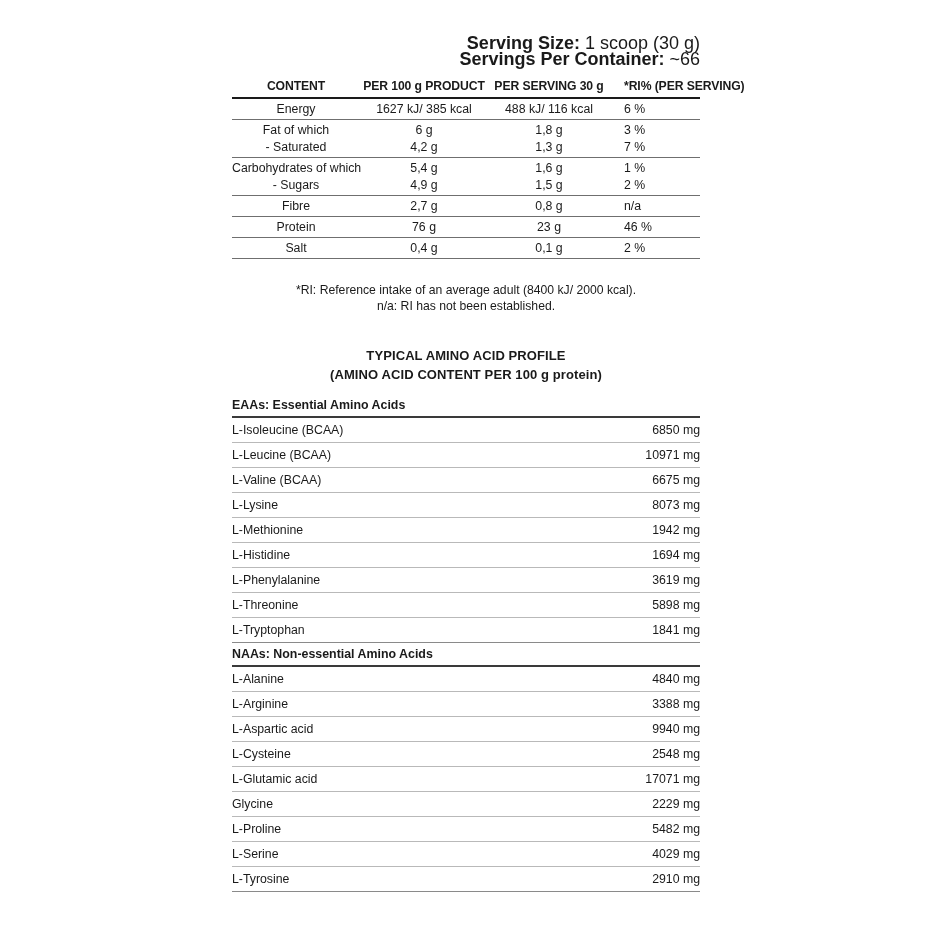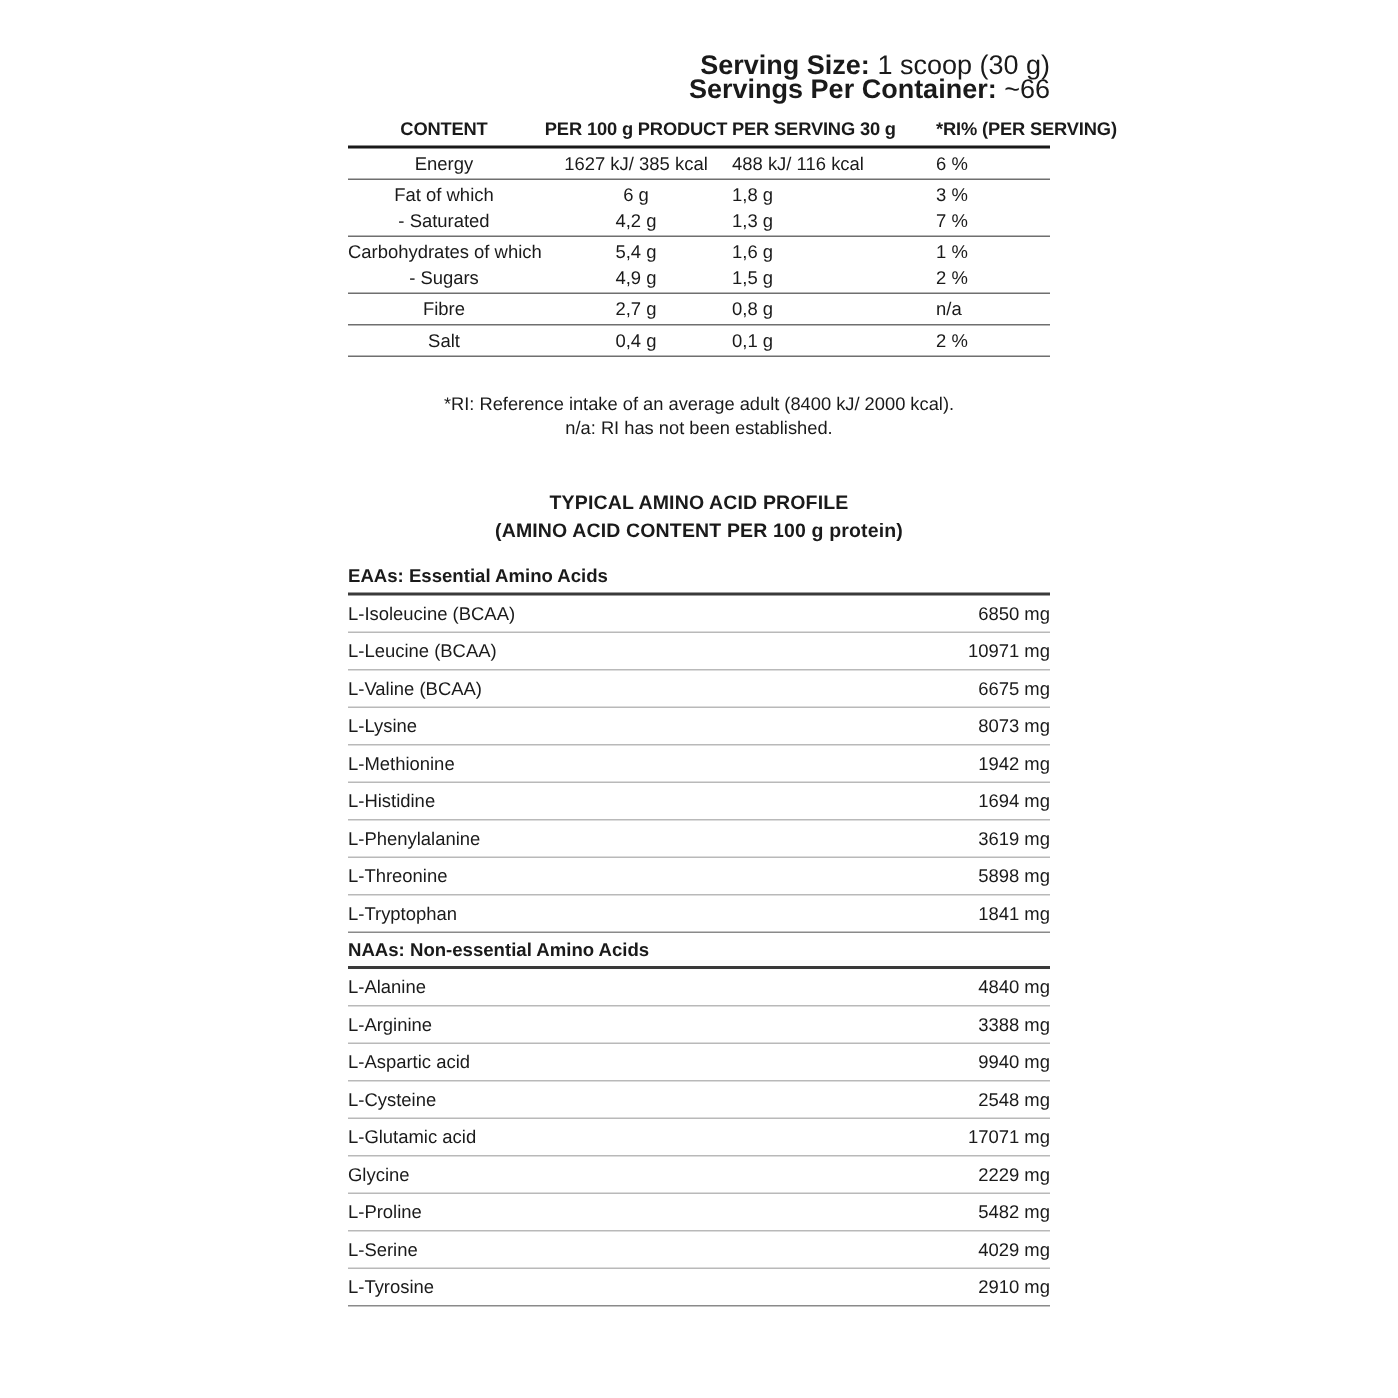--- a/index.html
+++ b/index.html
@@ -41,21 +41,21 @@
     letter-spacing: -0.1px;
     white-space: nowrap;
   }
   .nut-table td {
     font-size: 12.3px;
     padding: 3px 0 3px 0;
     white-space: nowrap;
   }
   .col-content  { width: 128px; text-align: center; }
   .col-per100   { width: 128px; text-align: center; }
-  .col-serving  { width: 122px; text-align: left; }
+  .col-serving  { width: 122px; text-align: center; }
   .col-ri       { width: 90px;  text-align: left; padding-left: 14px !important; }
 
   thead tr.head-row th { border-bottom: 2px solid #1a1a1a; }
   tbody tr.rule-bot td { border-bottom: 1px solid #6f6f6f; }
   tbody tr.nogap td { padding-top: 0px; }
 
   
   .footnotes {
     text-align: center;
     margin-top: 23px;
@@ -161,20 +161,26 @@
         <td class="col-serving">1,5 g</td>
         <td class="col-ri">2 %</td>
       </tr>
       <tr class="rule-bot">
         <td class="col-content">Fibre</td>
         <td class="col-per100">2,7 g</td>
         <td class="col-serving">0,8 g</td>
         <td class="col-ri">n/a</td>
       </tr>
       <tr class="rule-bot">
+        <td class="col-content">Protein</td>
+        <td class="col-per100">76 g</td>
+        <td class="col-serving">23 g</td>
+        <td class="col-ri">46 %</td>
+      </tr>
+      <tr class="rule-bot">
         <td class="col-content">Salt</td>
         <td class="col-per100">0,4 g</td>
         <td class="col-serving">0,1 g</td>
         <td class="col-ri">2 %</td>
       </tr>
     </tbody>
   </table>
 
   <div class="footnotes">
     <div class="footnote">*RI: Reference intake of an average adult (8400 kJ/ 2000 kcal).</div>

